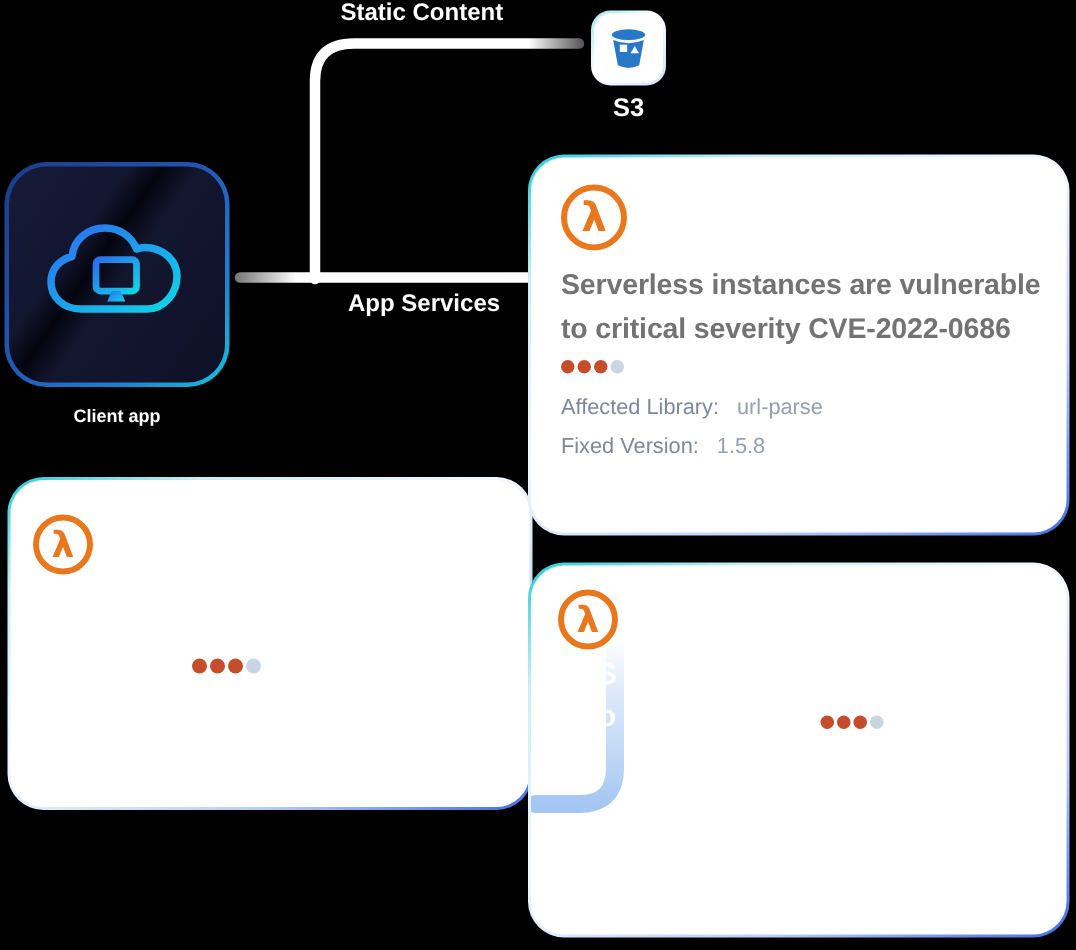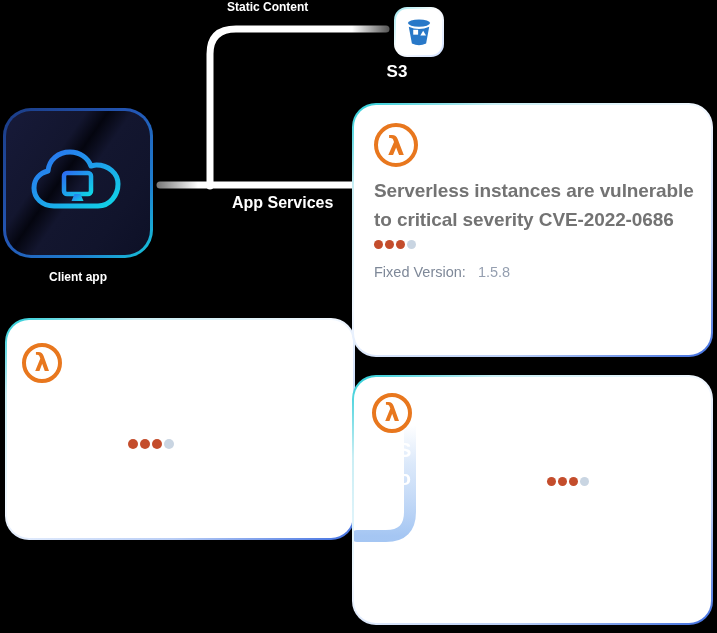--- a/index.html
+++ b/index.html
@@ -9,24 +9,24 @@
   
   .connectors{position:absolute;left:0;top:0;z-index:1;}
   .fade{position:absolute;z-index:1;pointer-events:none;}
   .fade-top{left:352px;top:22px;width:40px;height:14px;
     background:linear-gradient(90deg,rgba(0,0,0,0),rgba(0,0,0,.65) 90%);}
   .fade-mid{left:156px;top:177px;width:42px;height:15px;
     background:linear-gradient(90deg,rgba(0,0,0,.55),rgba(0,0,0,0));}
 
   
   .diag-label{position:absolute;color:#fff;font-weight:bold;z-index:2;white-space:nowrap;}
-  .lbl-static{left:227px;top:0px;font-size:12px;}
+  .lbl-static{left:227px;top:0px;font-size:16px;}
   .lbl-appservices{left:232px;top:194px;font-size:16px;}
   .lbl-client{left:0px;top:270px;width:156px;text-align:center;font-size:12px;}
-  .lbl-s3{left:373px;top:62px;width:48px;text-align:center;font-size:17px;}
+  .lbl-s3{left:395px;top:62px;width:48px;text-align:center;font-size:17px;}
 
   
   .s3-tile{position:absolute;left:394px;top:7px;width:50px;height:50px;border-radius:13px;
     padding:2px;background:linear-gradient(135deg,#9fe8f0,#ffffff 45%,#cfe0ff 100%);
     box-sizing:border-box;z-index:2;}
   .s3-tile-inner{width:100%;height:100%;background:#fff;border-radius:11px;
     display:flex;align-items:center;justify-content:center;}
 
   
   .client-tile{position:absolute;left:3px;top:108px;width:150px;height:150px;border-radius:28px;
@@ -127,20 +127,24 @@
           <div>to critical severity CVE-2022-0686</div>
         </div>
         <div class="dots dots-flow">
             <span class="dot filled"></span>
             <span class="dot filled"></span>
             <span class="dot filled"></span>
             <span class="dot"></span>
           </div>
         <div class="fields">
           <div class="field-row">
+            <span class="field-label">Affected Library:</span>
+            <span class="field-value">url-parse</span>
+          </div>
+          <div class="field-row">
             <span class="field-label">Fixed Version:</span>
             <span class="field-value">1.5.8</span>
           </div>
         </div>
       </div>
     </div>
   </div>
 
   <div class="card card2">
     <div class="card-inner">

